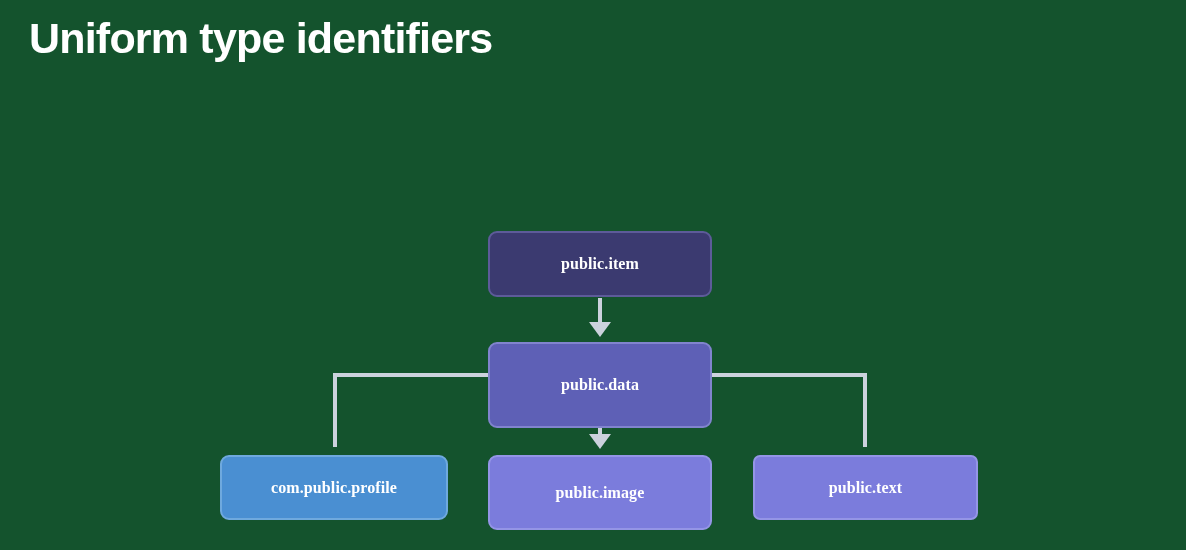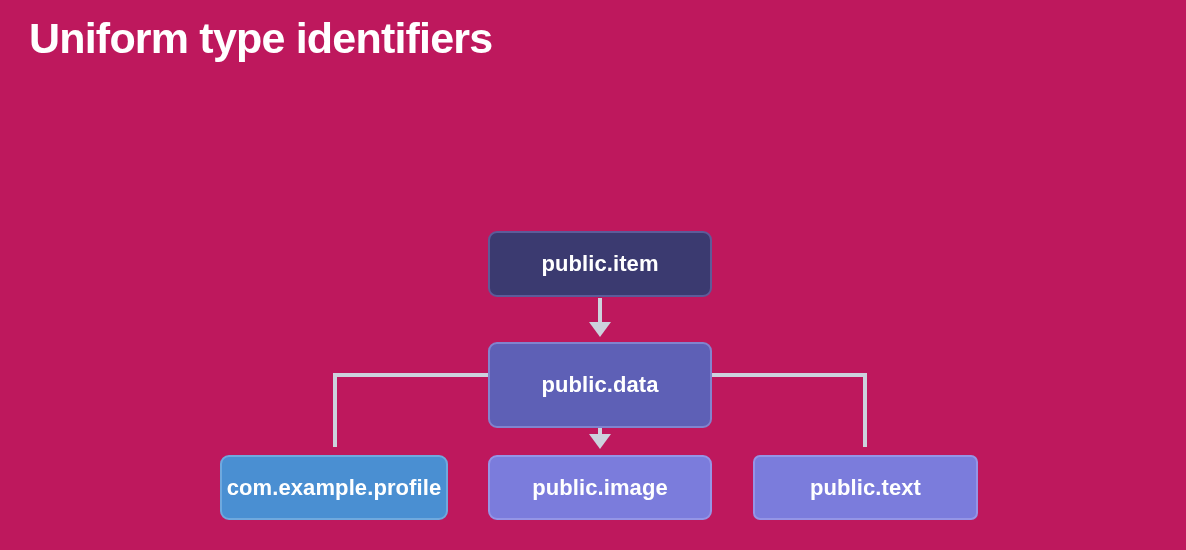--- a/index.html
+++ b/index.html
@@ -8,21 +8,21 @@
     width: 1186px;
     height: 550px;
     background: #000000;
     overflow: hidden;
     font-family: "Liberation Sans", sans-serif;
   }
   .slide {
     position: relative;
     width: 1186px;
     height: 550px;
-    background: #be185d;
+    background: #14532d;
   }
   .slide-title {
     position: absolute;
     left: 29px;
     top: 14px;
     margin: 0;
     font-size: 43px;
     font-weight: 700;
     letter-spacing: -0.8px;
     color: #ffffff;
@@ -32,28 +32,29 @@
     position: absolute;
     box-sizing: border-box;
     border: 2px solid transparent;
     border-radius: 9px;
     display: flex;
     align-items: center;
     justify-content: center;
   }
   .node-label {
     color: #ffffff;
-    font-size: 22px;
+    font-size: 16px;
     font-weight: 600;
     letter-spacing: 0.1px;
+    font-family: Liberation Serif, serif;
   }
   .node-public-item   { left: 488px; top: 231px; width: 224px; height: 66px; }
   .node-public-data   { left: 488px; top: 342px; width: 224px; height: 86px; }
   .node-profile       { left: 220px; top: 455px; width: 228px; height: 65px; }
-  .node-public-image  { left: 488px; top: 455px; width: 224px; height: 65px; }
+  .node-public-image  { left: 488px; top: 455px; width: 224px; height: 75px; }
   .node-public-text   { left: 753px; top: 455px; width: 225px; height: 65px; }
   
   .conn { position: absolute; }
   .shaft-item-data   { left: 598px; top: 298px; width: 4px;  height: 26px; }
   .head-item-data    { left: 589px; top: 322px; width: 22px; height: 15px;
                        clip-path: polygon(50% 100%, 0 0, 100% 0); }
   .shaft-data-image  { left: 598px; top: 410px; width: 4px;  height: 26px; }
   .head-data-image   { left: 589px; top: 434px; width: 22px; height: 15px;
                        clip-path: polygon(50% 100%, 0 0, 100% 0); }
   .elbow-left-h      { left: 333px; top: 373px; width: 155px; height: 4px; }
@@ -81,21 +82,21 @@
 
     <div class="node node-public-item" style="background-color: rgb(59, 58, 112); border-color: rgb(93, 91, 153);">
       <span class="node-label">public.item</span>
     </div>
 
     <div class="node node-public-data" style="background-color: rgb(94, 96, 182); border-color: rgb(129, 132, 206);">
       <span class="node-label">public.data</span>
     </div>
 
     <div class="node node-profile" style="background-color: rgb(74, 143, 210); border-color: rgb(111, 169, 222);">
-      <span class="node-label">com.example.profile</span>
+      <span class="node-label">com.public.profile</span>
     </div>
 
     <div class="node node-public-image" style="background-color: rgb(123, 124, 220); border-color: rgb(148, 149, 230);">
       <span class="node-label">public.image</span>
     </div>
 
     <div class="node node-public-text" style="background-color: rgb(123, 124, 220); border-color: rgb(148, 149, 230); border-radius: 7px;">
       <span class="node-label">public.text</span>
     </div>
 

